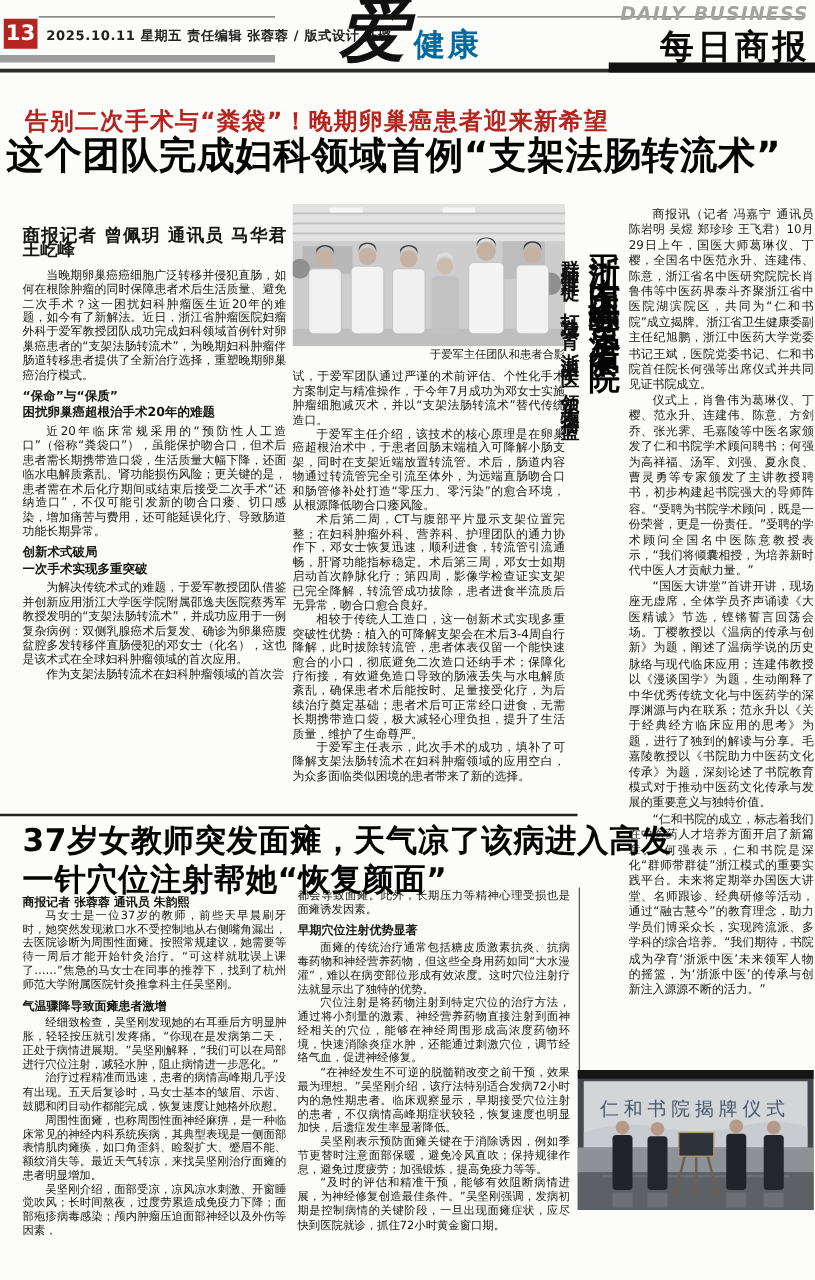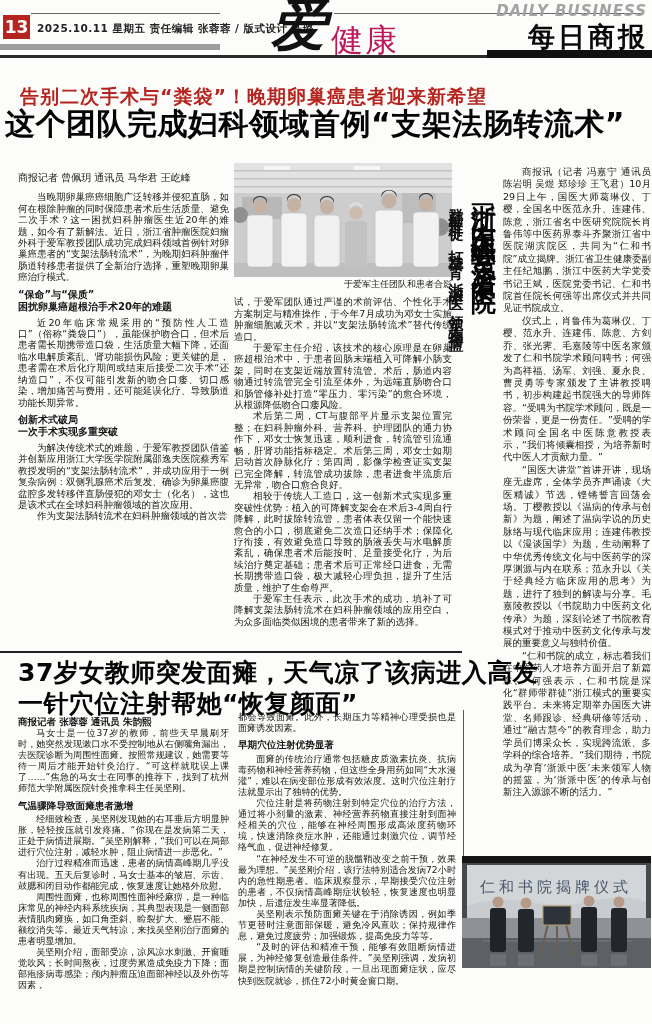--- a/index.html
+++ b/index.html
@@ -16,38 +16,38 @@
   
   .pagenum{ left:3px; top:15px; width:27px; height:24px; background:var(--accent);
     color:#fff; font-weight:bold; font-size:17px; display:flex; align-items:center;
     justify-content:center; }
   .rule-thin-left{ left:31px; top:13px; width:189px; height:1px; background:#666; }
   .dateline{ left:37px; top:22px; font-size:10.5px; font-weight:bold; letter-spacing:.5px; color:#222; }
   .graybar{ left:0; top:44px; width:220px; height:6px; background:#9d9d9d; }
   .logo-ai{ left:271px; top:-6px; font-size:56px; line-height:60px; font-weight:bold;
     font-style:italic; font-family:"DejaVu Serif","Liberation Serif",serif; color:#111; }
   .rule-thin-right{ left:334px; top:13px; width:310px; height:1px; background:#666; }
-  .logo-word{ left:331px; top:19px; font-size:32px; font-weight:400; letter-spacing:2px; color:#be185d; }
+  .logo-word{ left:331px; top:19px; font-size:25px; font-weight:700; letter-spacing:2px; color:#0369a1; }
   .masthead-en{ right:5px; top:2px; font-size:15px; font-weight:bold; font-style:italic;
     color:#a3a3a3; letter-spacing:1px;margin-left:37px; }
   .masthead-cn{ right:4px; top:19px; font-size:27px; font-weight:900; letter-spacing:3px;
     font-family:"DejaVu Serif","Liberation Serif",serif; color:#0a0a0a; }
   .rule-full{ left:0; top:55px; width:652px; height:3px; background:#2b2b2b; }
   .masthead-bar{ left:487px; top:50px; width:165px; height:8px; background:#111; }
 
   
   .kicker{ left:20px; top:84px; font-size:19px; font-weight:600; letter-spacing:1px;
     color:var(--accent); white-space:nowrap; }
   .headline1{ left:5px; top:104px; font-size:30px; font-weight:900; letter-spacing:.5px;
     color:#050505; white-space:nowrap; }
 
   .newsbody{ font-size:9.5px; line-height:11.4px; text-align:justify; color:#161616; }
   .newsbody p{ margin:0; text-indent:2em; }
   .newsbody p.noindent{ text-indent:0; }
-  .byline{ font-weight:normal; font-size:10px; margin:4px 0 8px 0; }
+  .byline{ font-weight:bold; font-size:14px; margin:16px 0 8px 0; }
   .subhead{ font-weight:bold; font-size:10px; line-height:12.5px; }
   .subhead.first{ margin-top:6px; }
   .subhead.last{ margin-bottom:3px; }
 
   .lead-col1{ left:18px; top:168px; width:211px; height:482px; overflow:hidden; }
   .lead-col2{ left:234px; top:163px; width:218px; height:490px; overflow:hidden; }
   .photo-caption{ text-align:right; font-size:9px; margin:2px 0 6px 0;
     font-family:"DejaVu Serif","Liberation Serif",serif; color:#222; }
 
   

